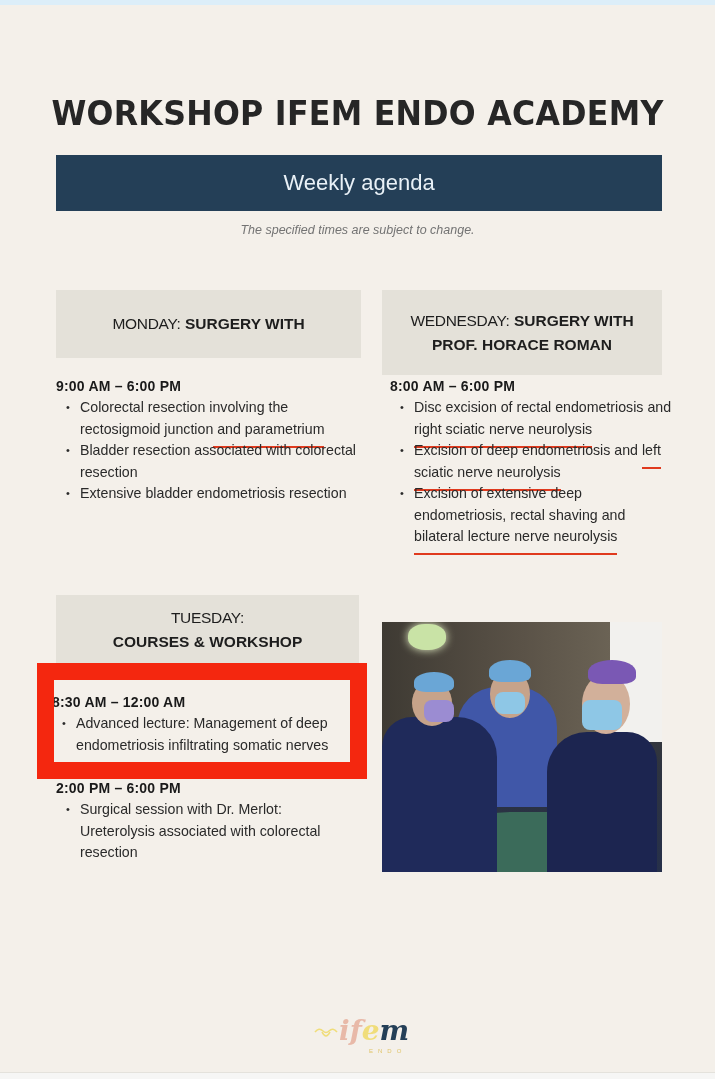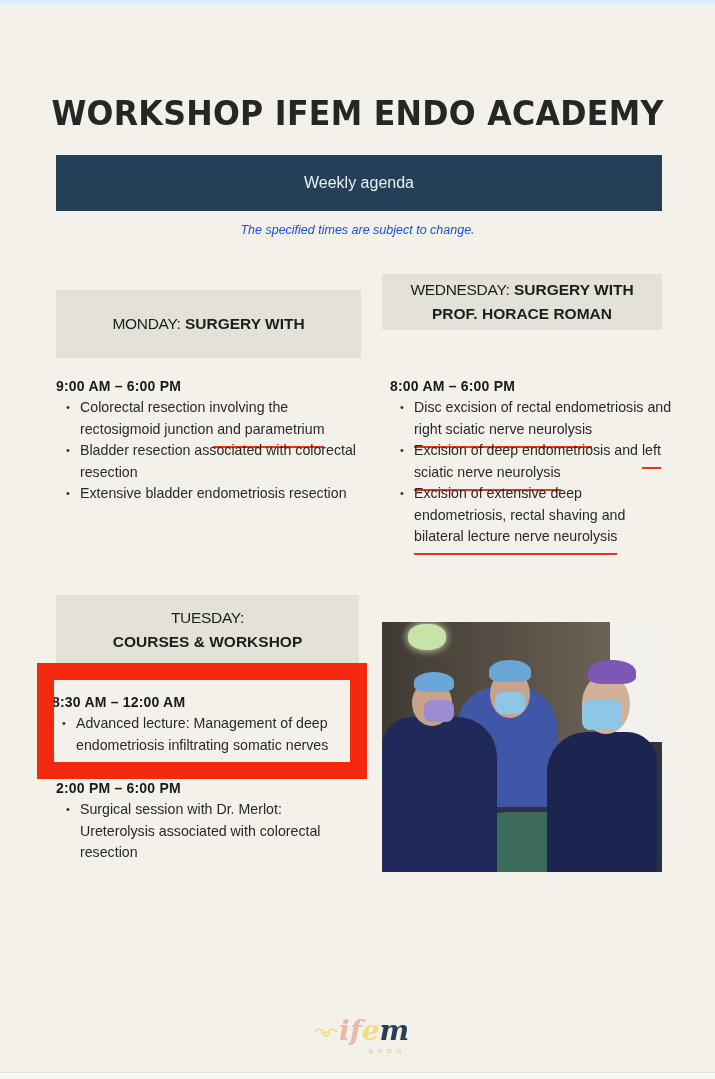--- a/index.html
+++ b/index.html
@@ -19,24 +19,24 @@
     font-size: 34px; font-weight: bold; letter-spacing: 0.3px;
     color: #262626;
     font-family: "DejaVu Sans", sans-serif;
     transform: scaleX(0.93);
   }
   .banner {
     position: absolute; left: 56px; top: 155px; width: 606px; height: 56px;
     background: #243f57;
     display: flex; align-items: center; justify-content: center;
   }
-  .banner span { color: #e9f1f7; font-size: 16px; font-weight: normal; }
+  .banner span { color: #e9f1f7; font-size: 22px; font-weight: normal; }
   .note {
     position: absolute; left: 0; top: 223px; width: 715px; text-align: center;
-    font-size: 12.5px; font-style: italic; color: #1d4ed8;
+    font-size: 12.5px; font-style: italic; color: #737373;
   }
 
   .day-box {
     position: absolute; background: #e4e1d9;
     display: flex; flex-direction: column; align-items: center; justify-content: center;
     text-align: center; line-height: 24px; font-size: 15.5px; color: #1d1d1d;
   }
   .day-box .day { font-weight: normal; letter-spacing: -0.3px; }
   .day-box .strong { font-weight: bold; }
 
@@ -112,21 +112,21 @@
 
 <div class="session" style="left:56px; top:377px; width:310px;">
   <div class="time">9:00 AM – 6:00 PM</div>
   <ul class="items">
     <li><span>Colorectal resection involving the rectosigmoid junction</span><span class="ul-red"> and parametrium</span></li>
     <li>Bladder resection associated with colorectal resection</li>
     <li>Extensive bladder endometriosis resection</li>
   </ul>
 </div>
 
-<div class="day-box" style="left:382px; top:274px; width:280px; height:56px;">
+<div class="day-box" style="left:382px; top:290px; width:280px; height:85px;">
   <div>
     <span class="day">WEDNESDAY:</span>
     <span class="strong">SURGERY WITH</span>
   </div>
   <div class="strong">PROF. HORACE ROMAN</div>
 </div>
 
 <div class="session" style="left:390px; top:377px; width:285px;">
   <div class="time">8:00 AM – 6:00 PM</div>
   <ul class="items">

